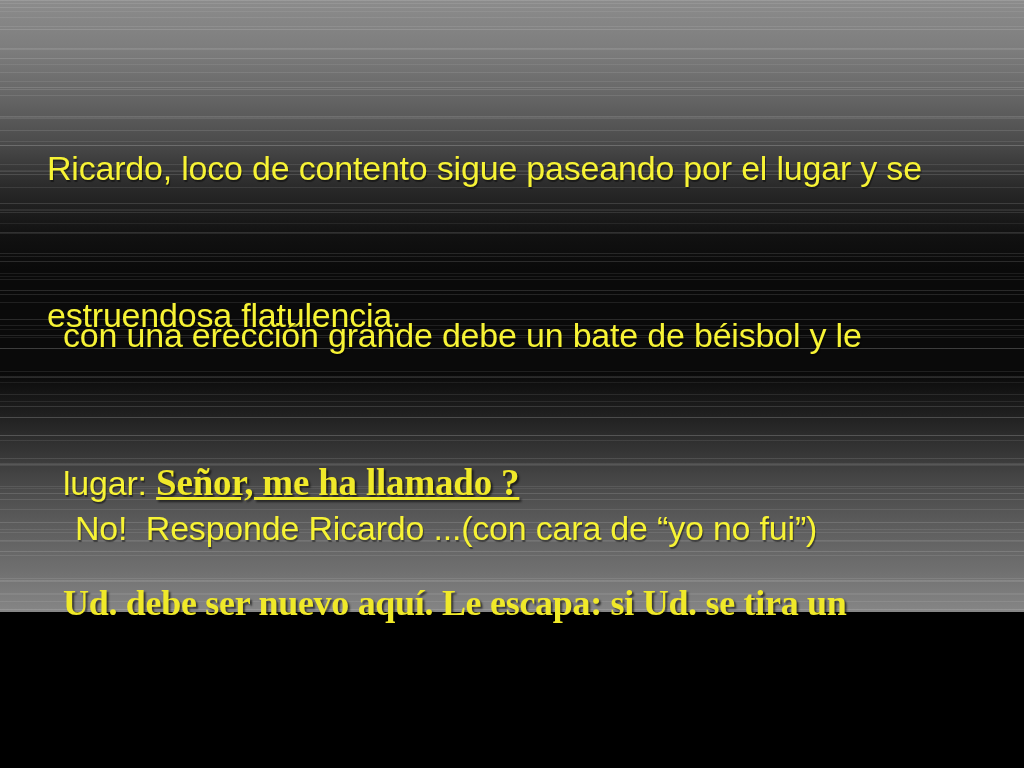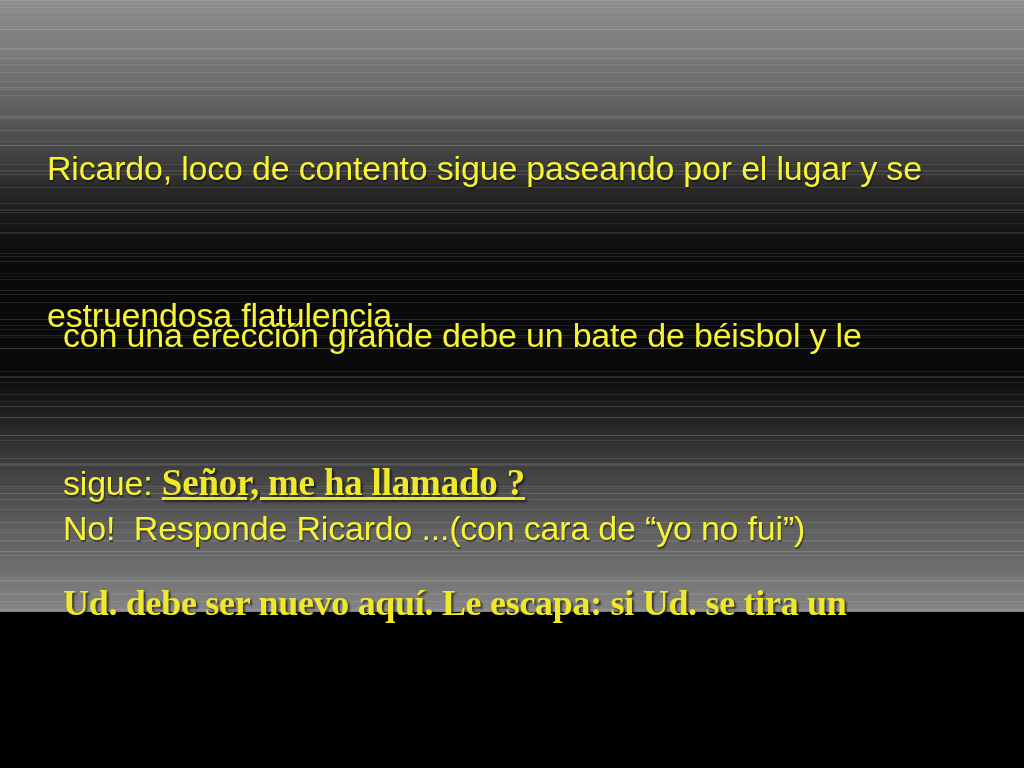--- a/index.html
+++ b/index.html
@@ -47,37 +47,37 @@
   }
   .serif, .serif-inline{
     font-family:"Liberation Serif", serif;
     font-weight:bold;
     color:var(--text-serif);
     text-shadow:2px 2px 2px rgba(0,0,0,0.6);
   }
   .p1{left:47px;top:46px;line-height:49px;}
   .p2{left:63px;top:213px;line-height:49px;}
   .p2 .serif-inline{font-size:37px;text-decoration:underline;}
-  .p3{left:63px;top:406px;line-height:49px;}
+  .p3{left:75px;top:406px;line-height:49px;}
   .p4{left:63px;top:503px;font-size:36px;line-height:40px;letter-spacing:-0.3px;}
 </style>
 </head>
 <body>
 
 <div class="slide">
   <div class="stripes"></div>
 
   <div class="para comic p1">
     <div class="line">Ricardo, loco de contento sigue paseando por el lugar y se</div>
     <div class="line">estruendosa flatulencia.</div>
   </div>
 
   <div class="para comic p2">
     <div class="line">con una erección grande debe un bate de béisbol y le</div>
-    <div class="line"><span>sigue: </span><span class="serif-inline">Señor, me ha llamado ?</span></div>
+    <div class="line"><span>lugar: </span><span class="serif-inline">Señor, me ha llamado ?</span></div>
   </div>
 
   <div class="para comic p3">
     <div class="line">No!&nbsp; Responde Ricardo ...(con cara de “yo no fui”)</div>
   </div>
 
   <div class="para serif p4">
     <div class="line">Ud. debe ser nuevo aquí. Le escapa: si Ud. se tira un</div>
     
     

